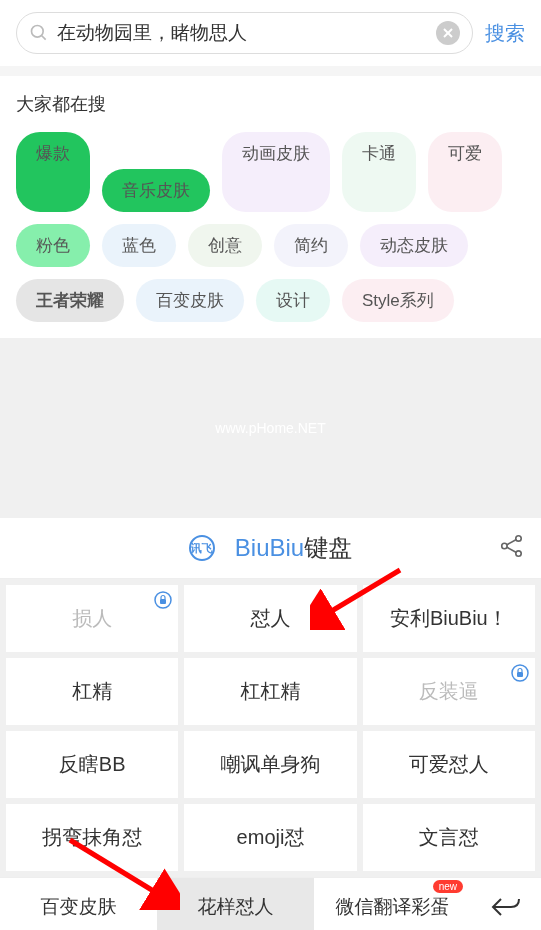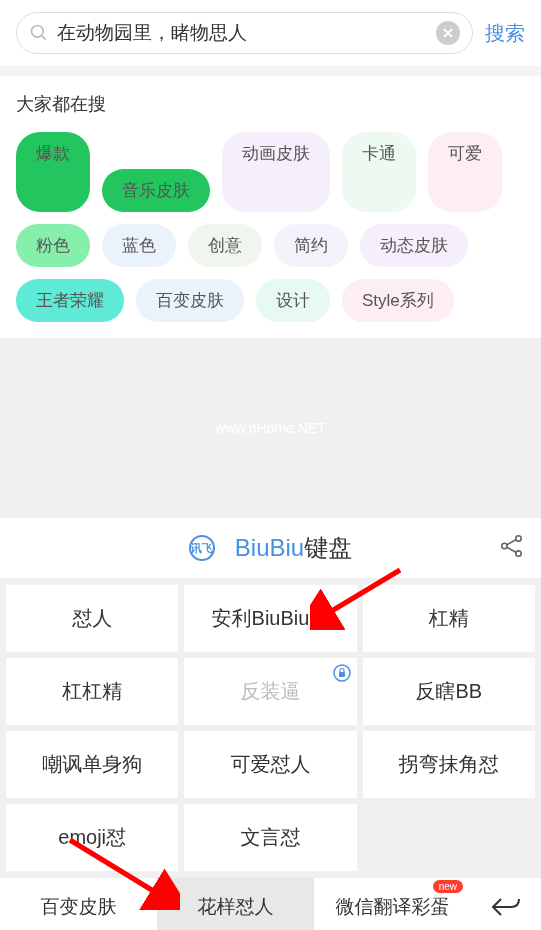--- a/index.html
+++ b/index.html
@@ -72,21 +72,21 @@
       <div class="tag" style="background: #22c55e;">爆款</div>
       <div class="tag" style="background: #22c55e; margin-top: 37px;">音乐皮肤</div>
       <div class="tag" style="background: rgb(245, 238, 251);">动画皮肤</div>
       <div class="tag" style="background: rgb(238, 249, 242);">卡通</div>
       <div class="tag" style="background: rgb(252, 238, 242);">可爱</div>
       <div class="tag" style="background: #86efac;">粉色</div>
       <div class="tag" style="background: rgb(234, 243, 251);">蓝色</div>
       <div class="tag" style="background: rgb(240, 246, 238);">创意</div>
       <div class="tag" style="background: rgb(243, 243, 251);">简约</div>
       <div class="tag" style="background: rgb(245, 238, 251);">动态皮肤</div>
-      <div class="tag" style="background: #5eead4;">王者荣耀</div>
+      <div class="tag" style="background: #e5e5e5; font-weight: bold;">王者荣耀</div>
       <div class="tag" style="background: rgb(234, 243, 251);">百变皮肤</div>
       <div class="tag" style="background: rgb(230, 249, 244);">设计</div>
       <div class="tag" style="background: rgb(252, 238, 242);">Style系列</div>
     </div>
 </div>
 
 <div class="spacer">
   <span>www.pHome.NET</span>
 </div>
 
@@ -100,20 +100,25 @@
         <circle cx="5" cy="12" r="2.5"></circle>
         <circle cx="18" cy="5" r="2.5"></circle>
         <circle cx="18" cy="19" r="2.5"></circle>
         <line x1="7" y1="11" x2="16" y2="6"></line>
         <line x1="7" y1="13" x2="16" y2="18"></line>
       </svg>
   </div>
 </div>
 
 <div class="phrase-grid" id="phrase-grid">
+    <div class="phrase-btn locked">损人<svg class="lock-icon" viewBox="0 0 18 18">
+        <circle cx="9" cy="9" r="8" fill="none" stroke="#4a90e2" stroke-width="1.5"></circle>
+        <rect x="6" y="8" width="6" height="5" rx="1" fill="#4a90e2"></rect>
+        <path d="M7 8 V6.5 a2 2 0 0 1 4 0 V8" fill="none" stroke="#4a90e2" stroke-width="1.2"></path>
+      </svg></div>
     <div class="phrase-btn">怼人</div>
     <div class="phrase-btn">安利BiuBiu！</div>
     <div class="phrase-btn">杠精</div>
     <div class="phrase-btn">杠杠精</div>
     <div class="phrase-btn locked">反装逼<svg class="lock-icon" viewBox="0 0 18 18">
         <circle cx="9" cy="9" r="8" fill="none" stroke="#4a90e2" stroke-width="1.5"></circle>
         <rect x="6" y="8" width="6" height="5" rx="1" fill="#4a90e2"></rect>
         <path d="M7 8 V6.5 a2 2 0 0 1 4 0 V8" fill="none" stroke="#4a90e2" stroke-width="1.2"></path>
       </svg></div>
     <div class="phrase-btn">反瞎BB</div>

